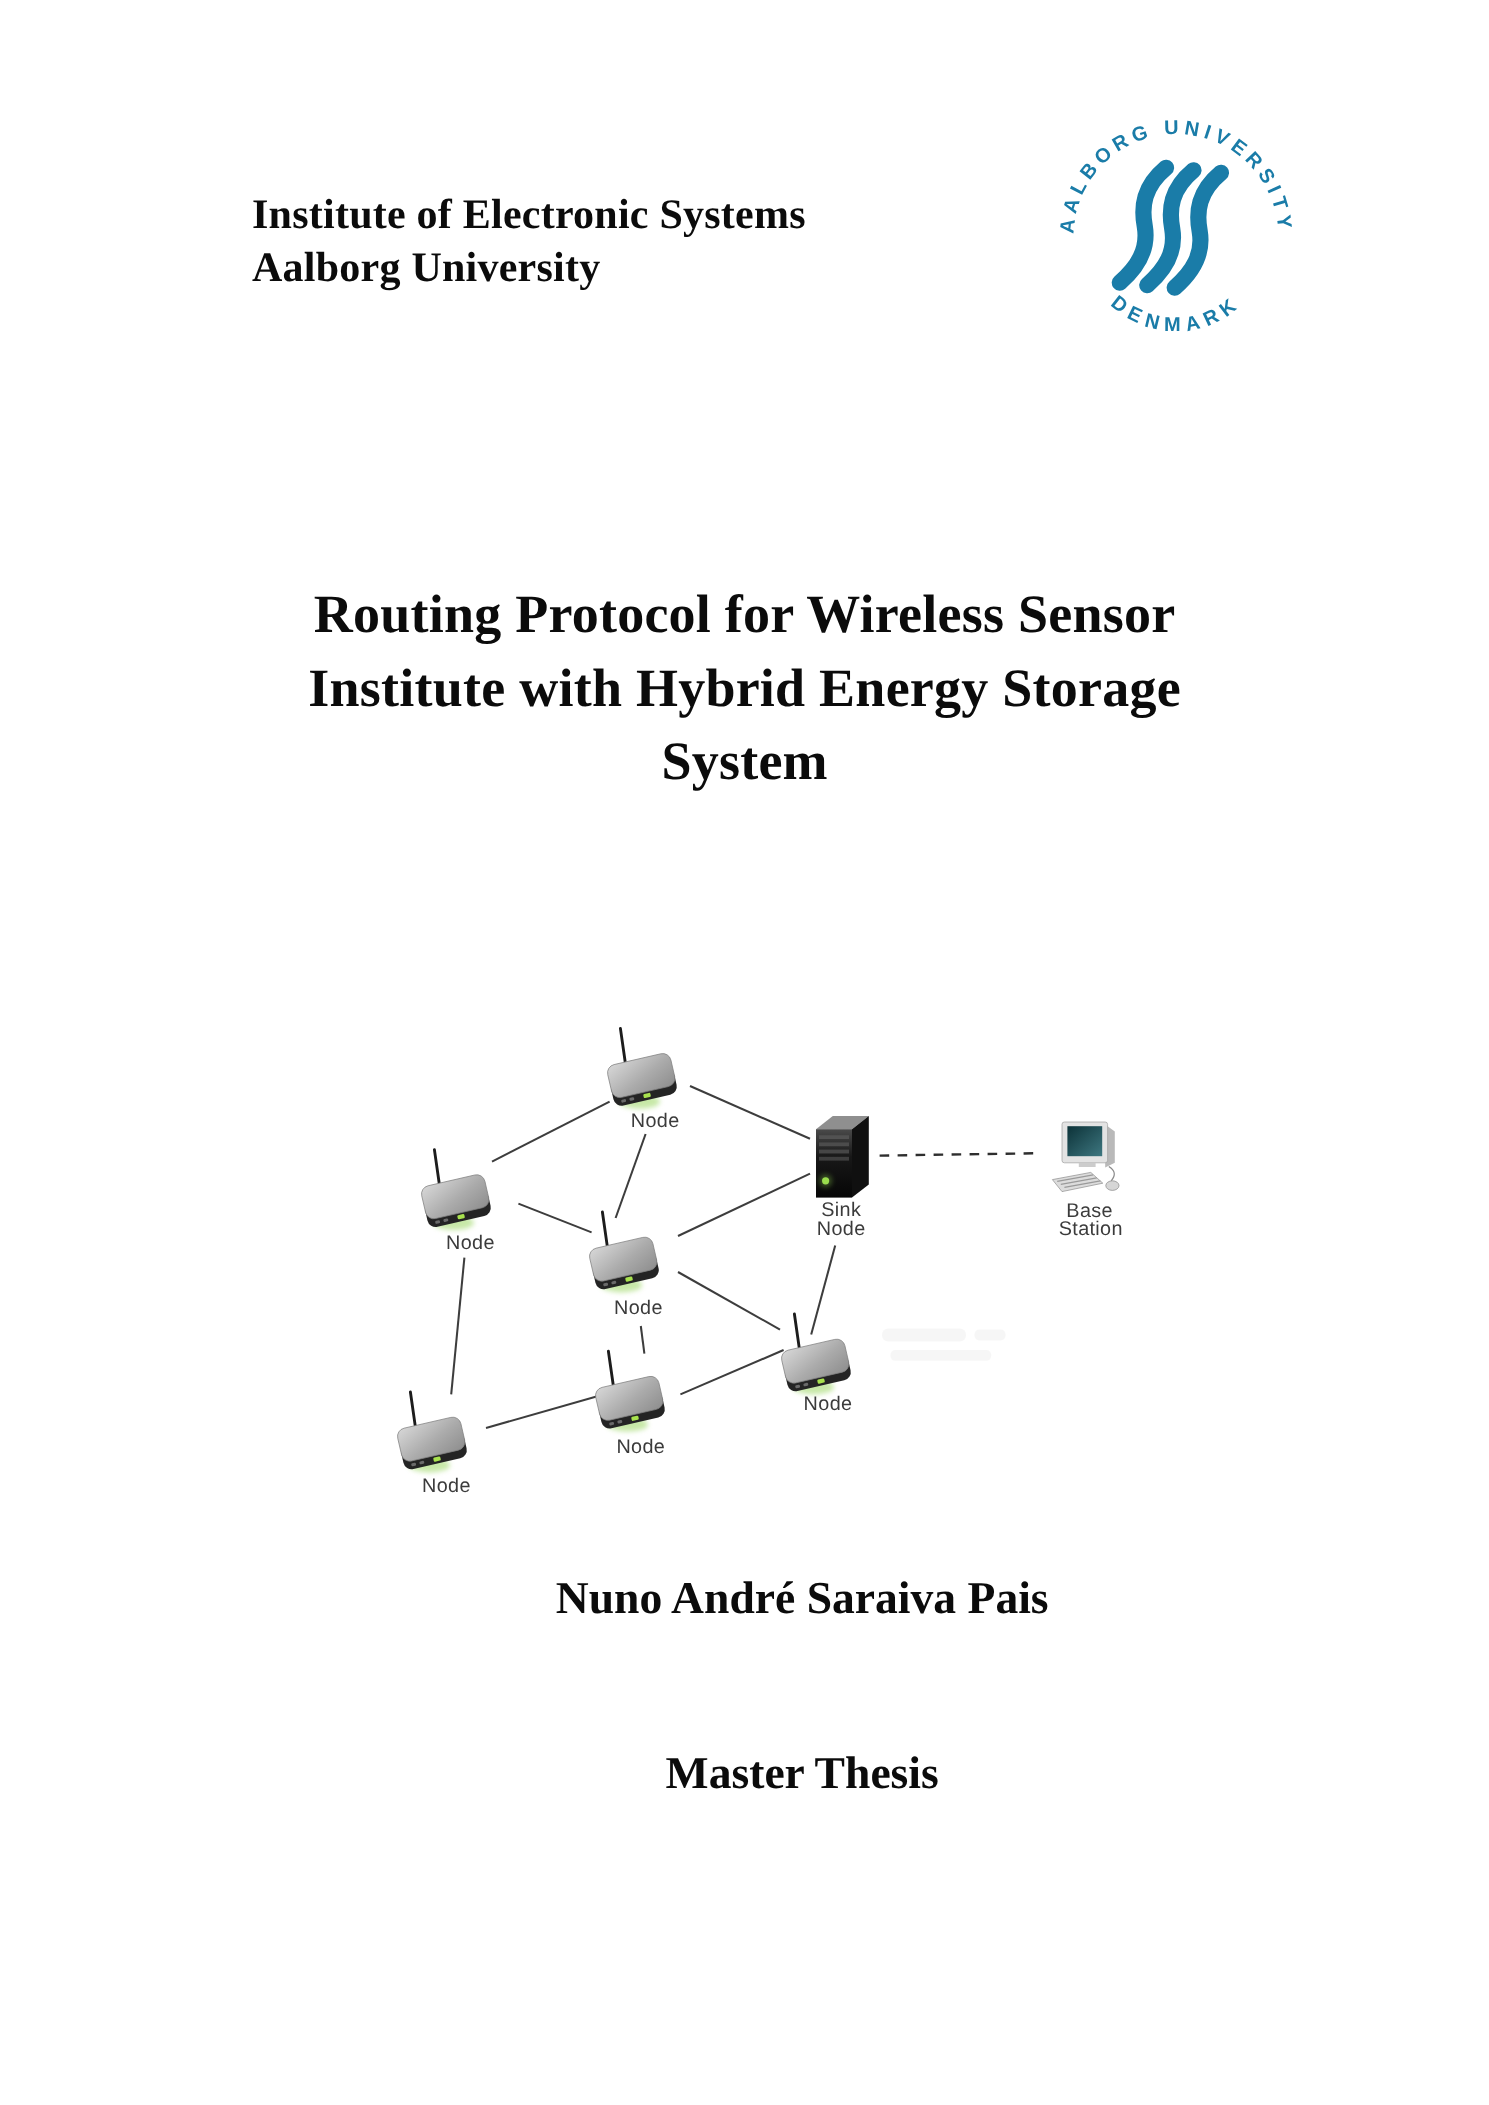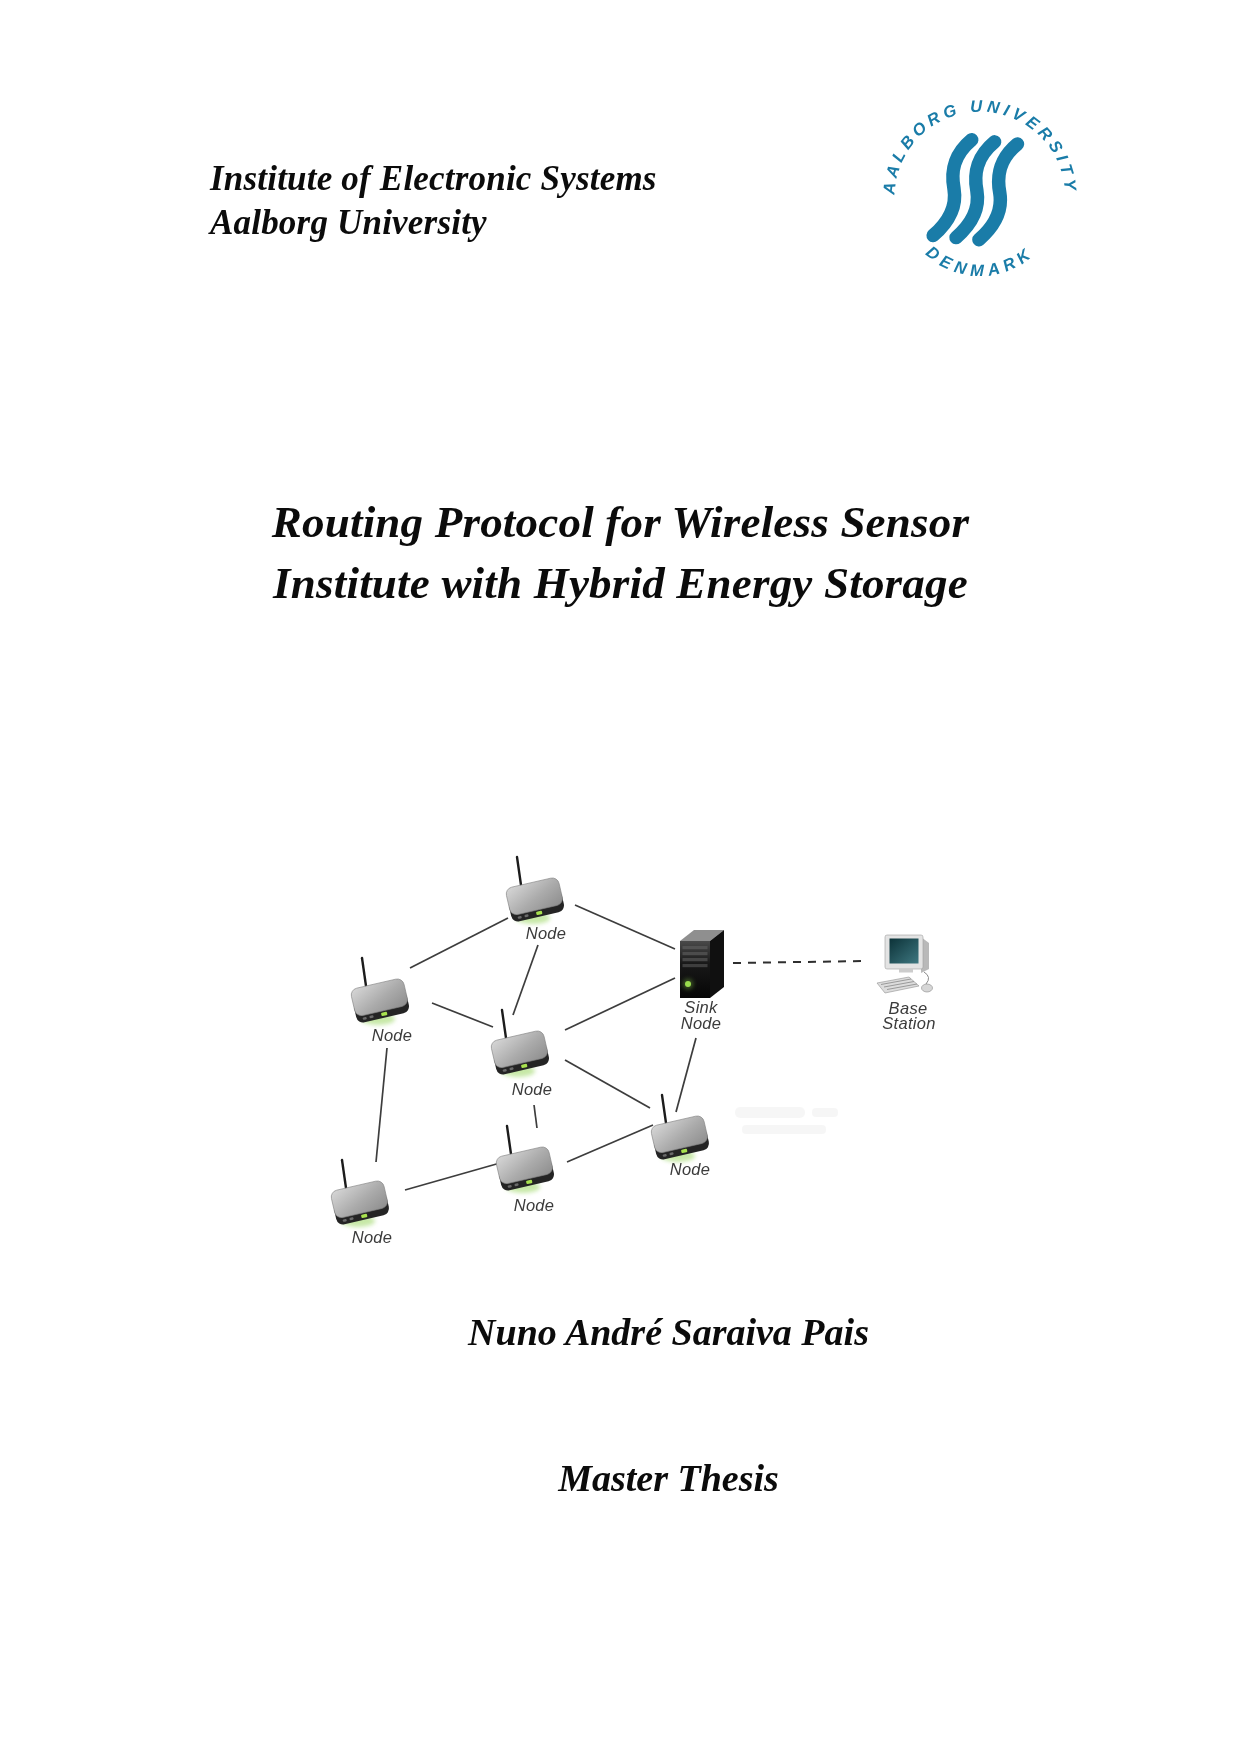--- a/index.html
+++ b/index.html
@@ -3,30 +3,29 @@
 <meta charset="utf-8">
 <style>
   html,body{margin:0;padding:0;background:#ffffff;}
   .page{
     position:relative;
     width:1241px;height:1754px;
     background:#ffffff;
     overflow:hidden;
     font-family:"Liberation Serif", serif;
     color:#0b0b0b;
-    font-style:italic;
   }
   .header{
     position:absolute;left:210px;top:157px;
     font-weight:bold;font-size:35px;line-height:44px;
     letter-spacing:0.2px;
   }
   .logo-svg{position:absolute;left:876px;top:93px;width:208px;height:208px;}
   .title{
-    position:absolute;left:0;top:492px;width:1241px;
+    position:absolute;left:0;top:482px;width:1241px;
     text-align:center;font-weight:bold;
     font-size:45px;line-height:61px;letter-spacing:0.2px;
   }
   .diagram-svg{position:absolute;left:280px;top:845px;width:700px;height:420px;}
   .nlabel{
     font-family:"Liberation Sans", sans-serif;
     font-size:16.5px;fill:#3b3b3b;text-anchor:middle;letter-spacing:0.3px;
   }
   .link{stroke:#3d3d3d;stroke-width:1.7;}
   .footer-line{
@@ -61,20 +60,21 @@
     <g stroke="#1a7ca8" stroke-width="13" fill="none" stroke-linecap="round">
       <path d="M92,45 C74,60 72,76 75,92 C78,110 70,124 55,137"></path>
       <path d="M114,47 C96,62 94,78 97,94 C100,112 92,126 77,139"></path>
       <path d="M136,49 C118,64 116,80 119,96 C122,114 114,128 99,141"></path>
     </g>
   </svg>
 
   <div class="title">
     <div>Routing Protocol for Wireless Sensor</div>
     <div>Institute with Hybrid Energy Storage</div>
+    <div>System</div>
   </div>
 
   <svg class="diagram-svg" viewBox="0 0 700 420">
     <defs>
       <linearGradient id="rtop" x1="0" y1="0" x2="1" y2="1">
         <stop offset="0" stop-color="#d8d8d8"></stop>
         <stop offset="0.55" stop-color="#ababab"></stop>
         <stop offset="1" stop-color="#8d8d8d"></stop>
       </linearGradient>
       <linearGradient id="sfrontg" x1="0" y1="0" x2="0" y2="1">

